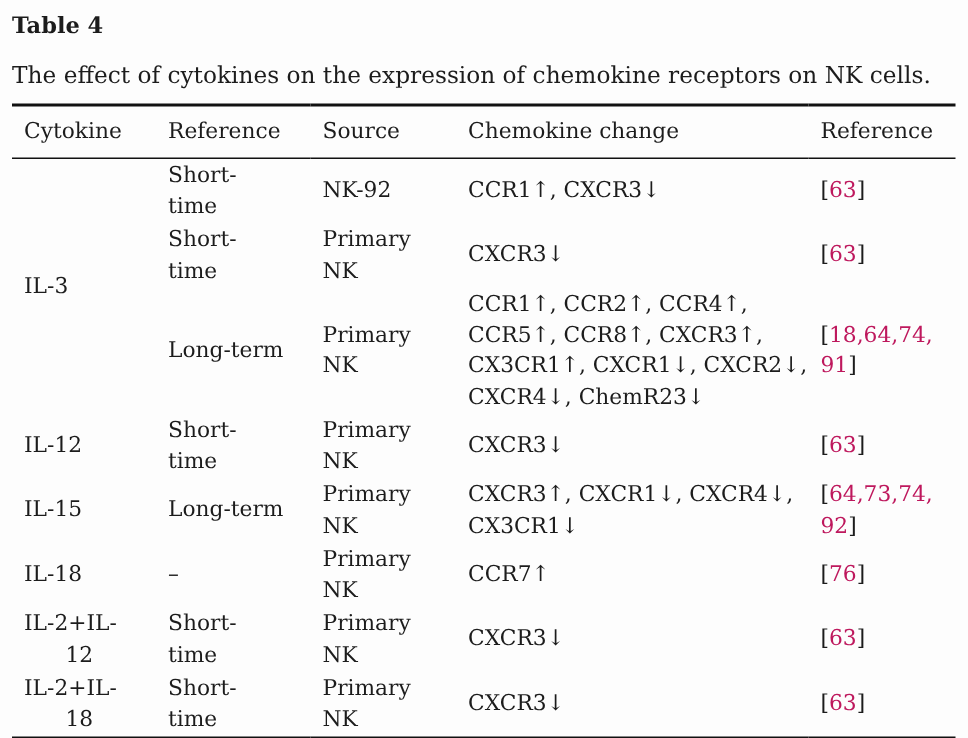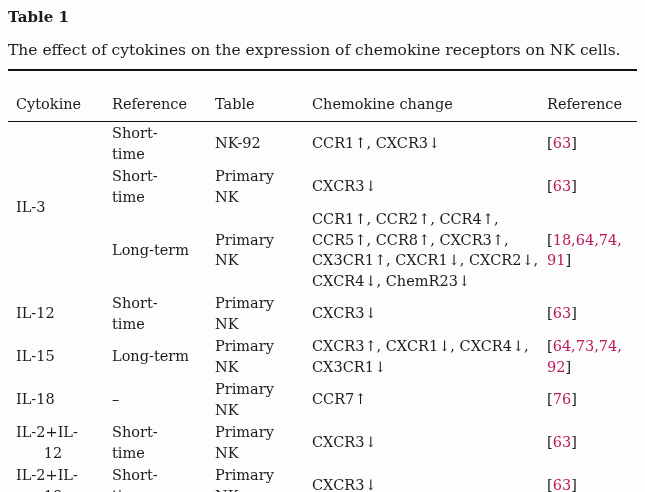--- a/index.html
+++ b/index.html
@@ -33,57 +33,57 @@
     width: 629px;
     border-top: 2px solid #111;
     border-bottom: 1.5px solid #111;
   }
   table.paper-table thead th {
     font-weight: normal;
     font-size: 14.5px;
     text-align: left;
     vertical-align: middle;
     height: 34px;
-    padding: 16px 0 0 8px;
+    padding: 0 0 0 8px;
     border-bottom: 1.5px solid #111;
   }
   table.paper-table td {
     font-size: 14.5px;
     line-height: 20.5px;
     vertical-align: middle;
     text-align: left;
     padding: 1px 0 1px 8px;
     white-space: pre;
   }
   .ref-link {
     color: #be185d;
     cursor: pointer;
   }
   .bracket { color: #1c1c1c; }
 </style>
 </head>
 <body>
 
 <div class="page">
-  <div class="tbl-title">Table 1</div>
+  <div class="tbl-title">Table 4</div>
   <div class="tbl-caption">The effect of cytokines on the expression of chemokine receptors on NK cells.</div>
 
   <table class="paper-table">
     <colgroup>
       <col style="width:96px">
       <col style="width:103px">
       <col style="width:97px">
       <col style="width:235px">
       <col style="width:98px">
     </colgroup>
     <thead>
       <tr>
         <th>Cytokine</th>
         <th>Reference</th>
-        <th>Table</th>
+        <th>Source</th>
         <th>Chemokine change</th>
         <th>Reference</th>
       </tr>
     </thead>
     <tbody>
         <tr>
           <td rowspan="3">IL-3</td>
           <td>Short-
 time</td>
           <td>NK-92</td>

